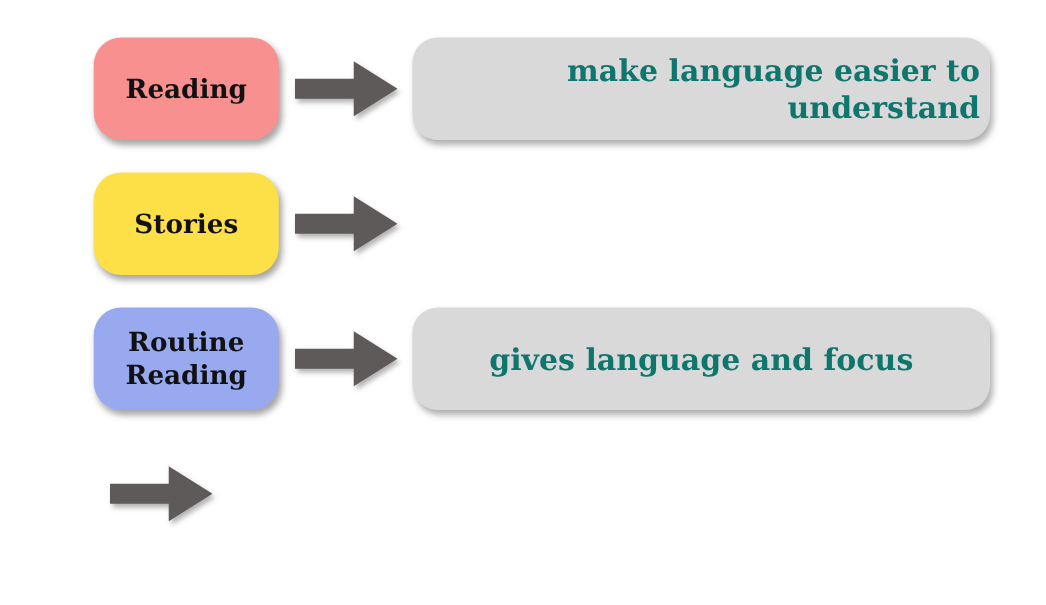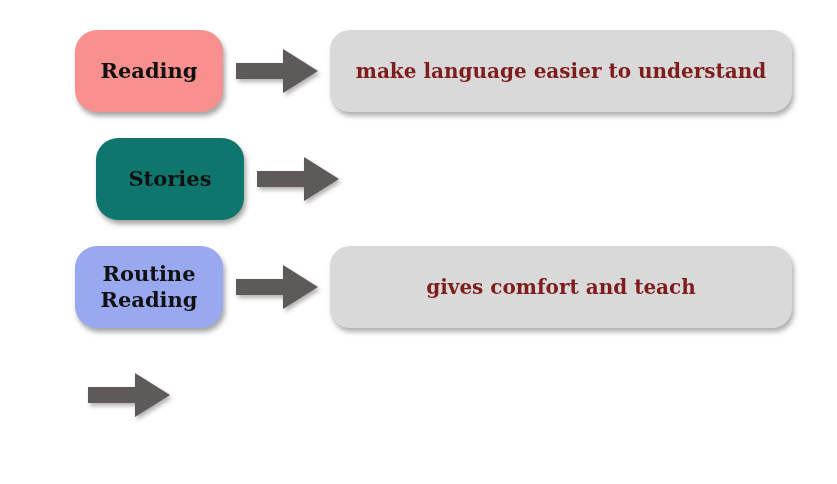--- a/index.html
+++ b/index.html
@@ -52,24 +52,24 @@
     filter: drop-shadow(2px 3px 2px rgba(0, 0, 0, 0.3));
   }
   .desc-box {
     width: 462px;
     height: 82px;
     border-radius: 20px;
     background: #d9d9d9;
     display: flex;
     align-items: center;
     justify-content: center;
-    text-align: center;
+    text-align: right;
     font-weight: bold;
-    font-size: 20px;
-    color: #7f1d1d;
+    font-size: 24px;
+    color: #0f766e;
     box-shadow: 2px 4px 5px rgba(110, 110, 110, 0.55);
     padding: 4px 8px;
     flex-shrink: 0;
   }
 </style>
 </head>
 <body>
 
 <div class="diagram">
 
@@ -81,41 +81,41 @@
       <svg width="82" height="48" viewBox="0 0 82 48" aria-hidden="true">
         <polygon points="0,16 47,16 47,2 82,24 47,46 47,32 0,32" fill="currentColor"></polygon>
       </svg>
     </div>
     <div class="desc-box" style="background-color: rgb(217, 217, 217);">
       <span>make language easier to understand</span>
     </div>
   </div>
 
   <div class="row">
-    <div class="label-box" style="background-color: #0f766e; margin-left: 21px;">
+    <div class="label-box" style="background-color: #fde047;">
       <span>Stories</span>
     </div>
     <div class="arrow-cell" style="color: rgb(94, 90, 90);">
       <svg width="82" height="48" viewBox="0 0 82 48" aria-hidden="true">
         <polygon points="0,16 47,16 47,2 82,24 47,46 47,32 0,32" fill="currentColor"></polygon>
       </svg>
     </div>
   </div>
 
   <div class="row">
     <div class="label-box" style="background-color: rgb(152, 169, 240);">
       <span>Routine Reading</span>
     </div>
     <div class="arrow-cell" style="color: rgb(94, 90, 90);">
       <svg width="82" height="48" viewBox="0 0 82 48" aria-hidden="true">
         <polygon points="0,16 47,16 47,2 82,24 47,46 47,32 0,32" fill="currentColor"></polygon>
       </svg>
     </div>
     <div class="desc-box" style="background-color: rgb(217, 217, 217);">
-      <span>gives comfort and teach</span>
+      <span>gives language and focus</span>
     </div>
   </div>
 
   <div class="row">
     <div class="arrow-cell" style="color: rgb(94, 90, 90);">
       <svg width="82" height="48" viewBox="0 0 82 48" aria-hidden="true">
         <polygon points="0,16 47,16 47,2 82,24 47,46 47,32 0,32" fill="currentColor"></polygon>
       </svg>
     </div>
   </div>

